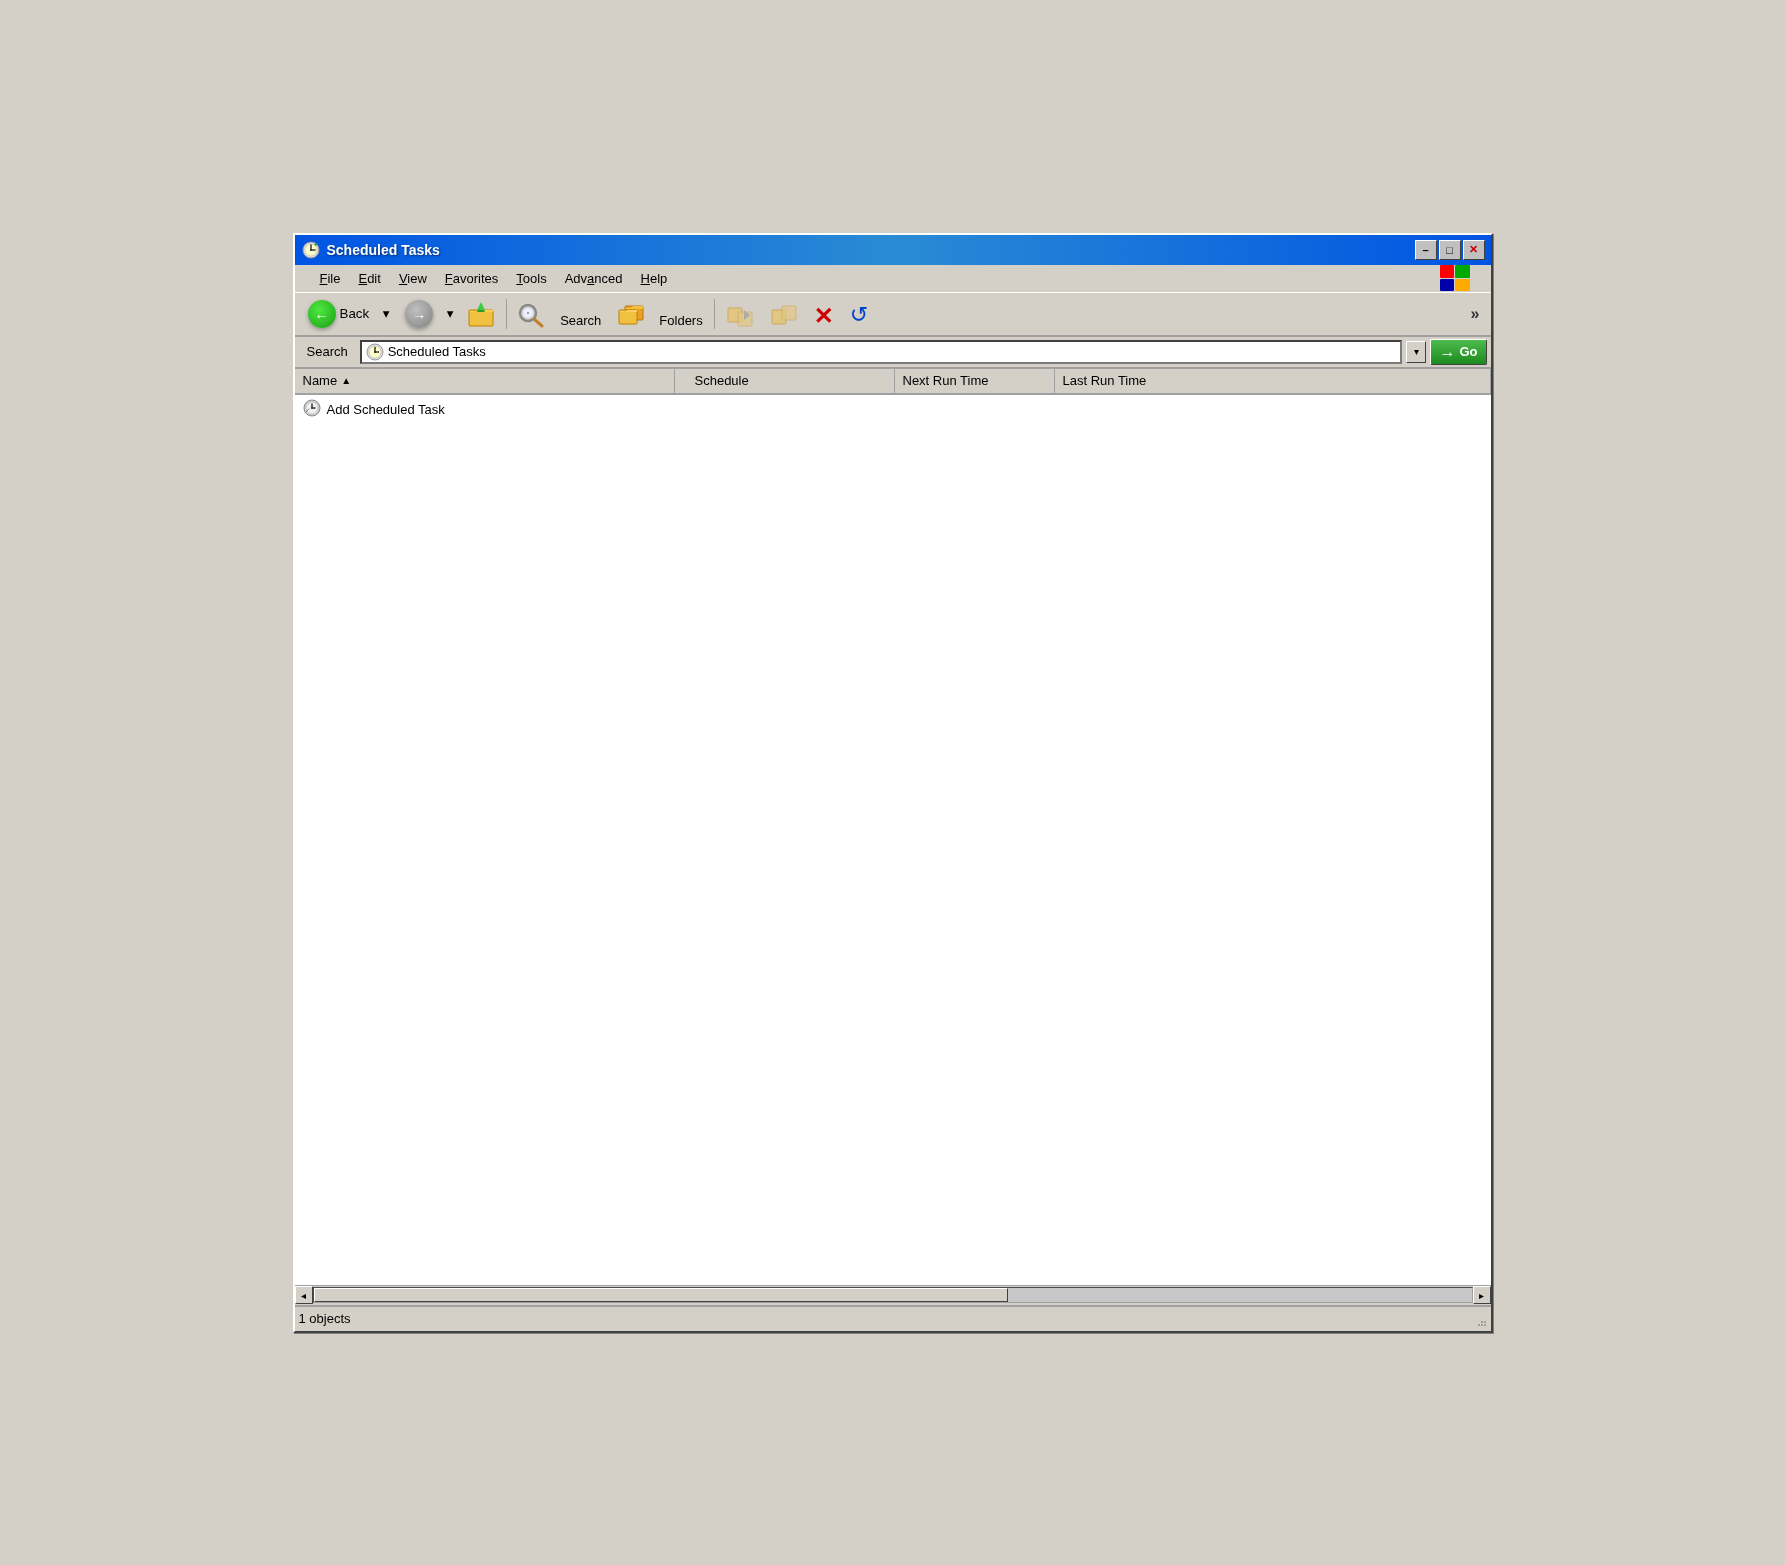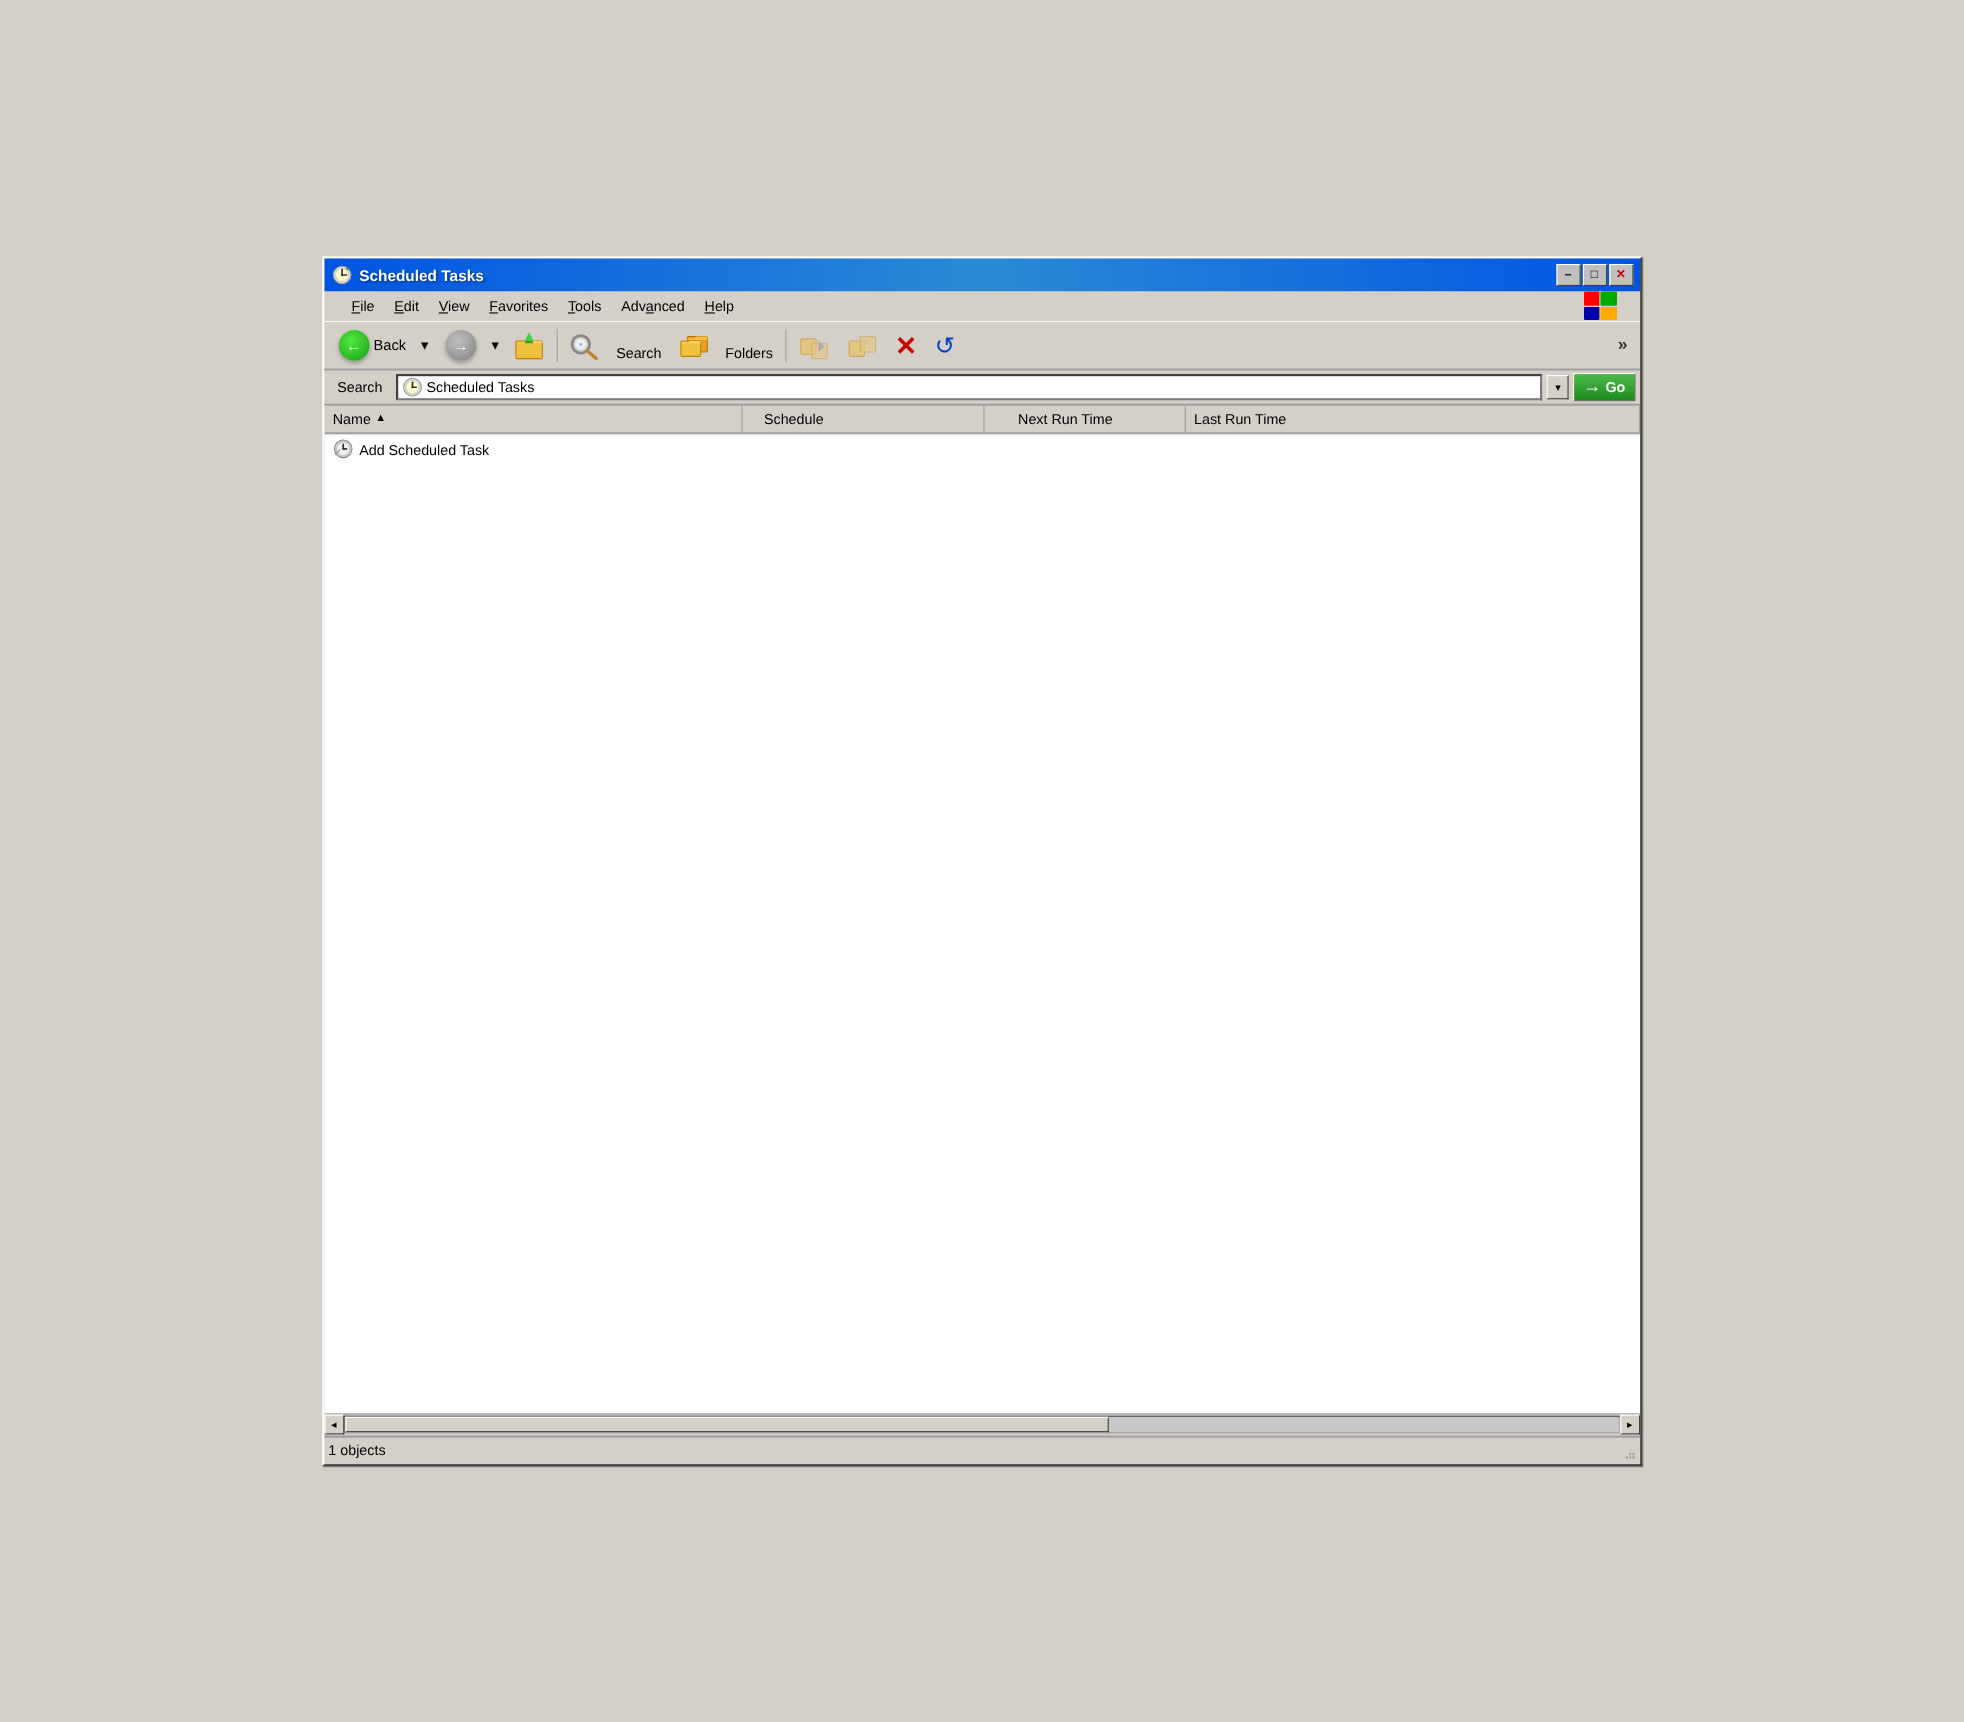--- a/index.html
+++ b/index.html
@@ -308,21 +308,21 @@
       height: 26px;
       color: white;
       font-size: 13px;
       font-weight: bold;
       border-radius: 2px;
     }
 
     
     .list-view {
       flex: 1;
-      background: #e5e5e5;
+      background: #4d7c0f;
       display: flex;
       flex-direction: column;
       overflow: hidden;
     }
 
     .list-header {
       display: flex;
       background: #d4d0c8;
       border-bottom: 2px solid #a0a0a0;
       height: 26px;
@@ -335,21 +335,21 @@
       padding: 0 8px;
       border-right: 1px solid #a0a0a0;
       font-size: 13px;
       cursor: pointer;
       user-select: none;
       white-space: nowrap;
     }
 
     .list-header-cell.name-col { width: 380px; gap: 4px; }
     .list-header-cell.schedule-col { width: 220px; padding-left: 20px; }
-    .list-header-cell.next-run-col { width: 160px; margin-left: 23px; }
+    .list-header-cell.next-run-col { width: 160px; }
     .list-header-cell.last-run-col { flex: 1; }
 
     .sort-arrow { font-size: 10px; }
 
     .list-body {
       flex: 1;
       background: white;
       overflow-y: auto;
     }
 

